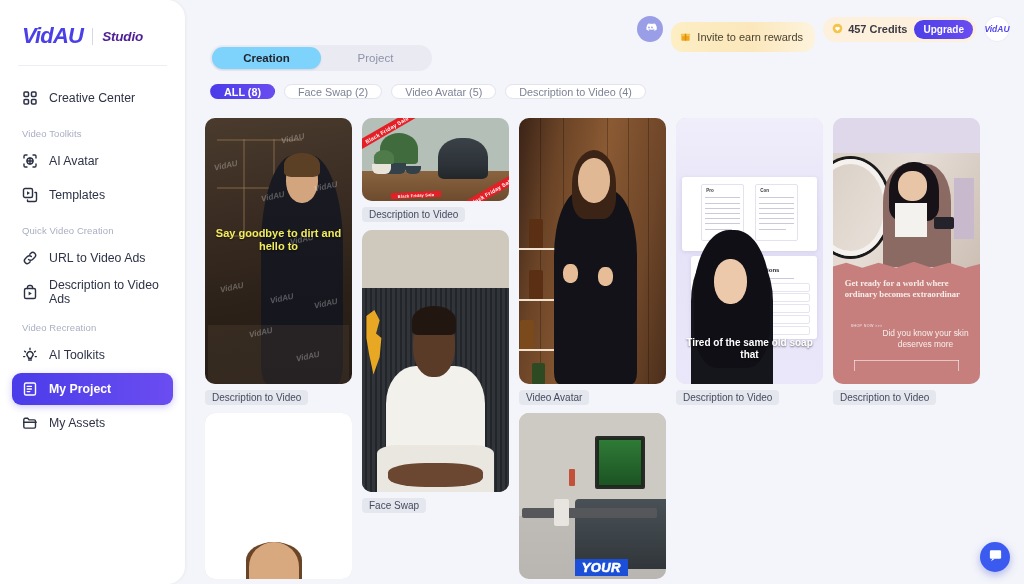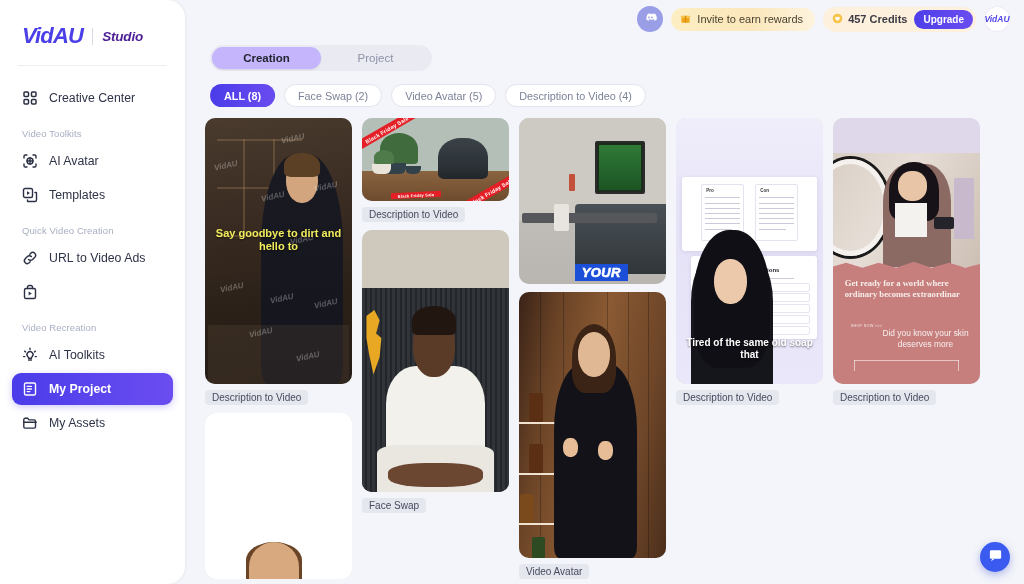--- a/index.html
+++ b/index.html
@@ -67,24 +67,24 @@
     display: flex; align-items: center; gap: 8px;
   }
   .discord-btn {
     width: 26px; height: 26px; border-radius: 50%;
     background: #9a9ee6; display: flex; align-items: center; justify-content: center;
     cursor: pointer;
   }
   .discord-btn svg { width: 15px; height: 15px; }
   .invite-pill {
     display: flex; align-items: center; gap: 6px;
-    height: 23px; padding: 0 12px 0 9px;
+    height: 30px; padding: 0 12px 0 9px;
     border-radius: 12px;
     background: linear-gradient(90deg,#fdeec4 0%, #fbe7bb 55%, #fdf3dd 100%);
-    font-size: 11px; color: #4a4230; cursor: pointer;
+    font-size: 11px; color: #4a4230; cursor: pointer; margin-top: 16px;
   }
   .invite-ico { font-size: 11px; line-height: 1; }
   .credits-pill {
     display: flex; align-items: center; gap: 5px;
     height: 25px; padding: 0 3px 0 9px;
     border-radius: 13px;
     background: #fdf1dd;
     font-size: 11px; color: #3b3a44; font-weight: 600;
     cursor: pointer;
   }
@@ -108,29 +108,29 @@
 
   .segmented {
     position: absolute; left: 25px; top: 9px;
     width: 222px; height: 26px; border-radius: 13px;
     background: #e9eaf2; display: flex; padding: 2px;
   }
   .seg {
     flex: 1; display: flex; align-items: center; justify-content: center;
     font-size: 11.5px; border-radius: 12px; cursor: pointer; color: #8e93a8;
   }
-  .seg.on { background: #c4b5fd; color: #22252f; font-weight: 700;
+  .seg.on { background: #7dd3fc; color: #22252f; font-weight: 700;
     box-shadow: 0 1px 2px rgba(40,40,80,.10); }
 
   .chips {
     position: absolute; left: 25px; top: 48px;
     display: flex; gap: 9px; align-items: center;
   }
   .chip {
-    height: 23px; padding: 0 13px; border-radius: 12px;
+    height: 15px; padding: 0 13px; border-radius: 12px;
     display: flex; align-items: center; font-size: 10.8px;
     border: 1px solid #e2e3ec; background: #fff; color: #7d8296;
     cursor: pointer; white-space: nowrap;
   }
   .chip.on {
     background: linear-gradient(90deg,#4a3ce9,#6a4cf0);
     border-color: transparent; color: #fff; font-weight: 700;
   }
 
   
@@ -412,20 +412,21 @@
         <span>URL to Video Ads</span>
       </div>
       <div class="nav-item">
         <span class="nav-ico">
           <svg viewBox="0 0 16 16" fill="none" stroke-width="1.4" stroke-linecap="round" stroke-linejoin="round">
             <rect x="2.5" y="4.5" width="11" height="10" rx="1.6"></rect>
             <path d="M5.5 4.5V3.2A1.7 1.7 0 0 1 7.2 1.5h1.6A1.7 1.7 0 0 1 10.5 3.2v1.3"></path>
             <path d="M6.6 7.6v3.8l3.2-1.9z" fill="currentColor" stroke="none"></path>
           </svg>
         </span>
+        <span>Description to Video Ads</span>
       </div>
 
       <div class="nav-group-label">Video Recreation</div>
       <div class="nav-item">
         <span class="nav-ico">
           <svg viewBox="0 0 16 16" fill="none" stroke-width="1.4" stroke-linecap="round" stroke-linejoin="round">
             <path d="M5.8 9.6a3 3 0 1 1 4.4 0c-.5.5-.7 1-.7 1.6H6.5c0-.6-.2-1.1-.7-1.6z"></path>
             <path d="M6.6 13h2.8"></path>
               <path d="M8 1.3v1.2M2.6 4.2l.9.7M13.4 4.2l-.9.7M1.6 9.6h1.2M13.2 9.6h1.2"></path>
           </svg>
@@ -573,36 +574,20 @@
               <div style="position:absolute;left:10%;bottom:0;width:80%;height:18%;background:#e9e7e0;border-radius:18% 18% 0 0;"></div>
               <div style="position:absolute;left:18%;bottom:2%;width:64%;height:9%;background:#6b4630;border-radius:40%;"></div>
             </div>
           </div>
           <span class="label-chip">Face Swap</span>
         </div>
       </div>
 
       <div class="col">
         <div class="card">
-          <div class="thumb" style="height:166px;">
-            <div class="scene s8">
-              <div class="wall"></div>
-              <div class="screen">
-                  <div class="screen-in"></div>
-                </div>
-              <div class="machine"></div>
-                <div class="bar"></div>
-              <div style="position:absolute;left:24%;top:52%;width:10%;height:16%;background:#e8e5e0;border-radius:2px;"></div>
-              <div style="position:absolute;left:34%;top:34%;width:4%;height:10%;background:#c2503a;border-radius:1px;"></div>
-              <div class="your">YOUR</div>
-            </div>
-          </div>
-        </div>
-
-        <div class="card">
           <div class="thumb" style="height:266px;">
             <div class="scene s4">
               <div class="panel" style="left:14%"></div>
                 <div class="panel" style="left:30%"></div>
               <div class="panel" style="left:60%"></div>
                 <div class="panel" style="left:74%"></div>
               <div class="panel" style="left:88%"></div>
               <div class="rack" style="top:49%"></div>
                 <div class="rack" style="top:68%"></div>
                 <div class="rack" style="top:87%"></div>
@@ -611,20 +596,36 @@
               <div class="bottle" style="left:1%;top:76%;height:11%;background:#7a4a1c;"></div>
               <div class="bottle" style="left:9%;top:92%;height:8%;background:#2d4a22;"></div>
               <div class="dress"></div>
                 <div class="hair"></div>
                 <div class="head"></div>
               <div style="position:absolute;left:30%;top:55%;width:10%;height:7%;background:#e6bd96;border-radius:44%;"></div>
               <div style="position:absolute;left:54%;top:56%;width:10%;height:7%;background:#e6bd96;border-radius:44%;"></div>
             </div>
           </div>
           <span class="label-chip">Video Avatar</span>
+        </div>
+
+        <div class="card">
+          <div class="thumb" style="height:166px;">
+            <div class="scene s8">
+              <div class="wall"></div>
+              <div class="screen">
+                  <div class="screen-in"></div>
+                </div>
+              <div class="machine"></div>
+                <div class="bar"></div>
+              <div style="position:absolute;left:24%;top:52%;width:10%;height:16%;background:#e8e5e0;border-radius:2px;"></div>
+              <div style="position:absolute;left:34%;top:34%;width:4%;height:10%;background:#c2503a;border-radius:1px;"></div>
+              <div class="your">YOUR</div>
+            </div>
+          </div>
         </div>
       </div>
 
       <div class="col">
         <div class="card">
           <div class="thumb" style="height:266px;">
             <div class="scene s5">
               <div class="slide" style="left:4%;top:22%;width:92%;height:28%;">
                 <div class="minicard" style="left:14%;top:10%;width:32%;height:76%;"></div>
                 <div class="minicard" style="left:54%;top:10%;width:32%;height:76%;"></div>

